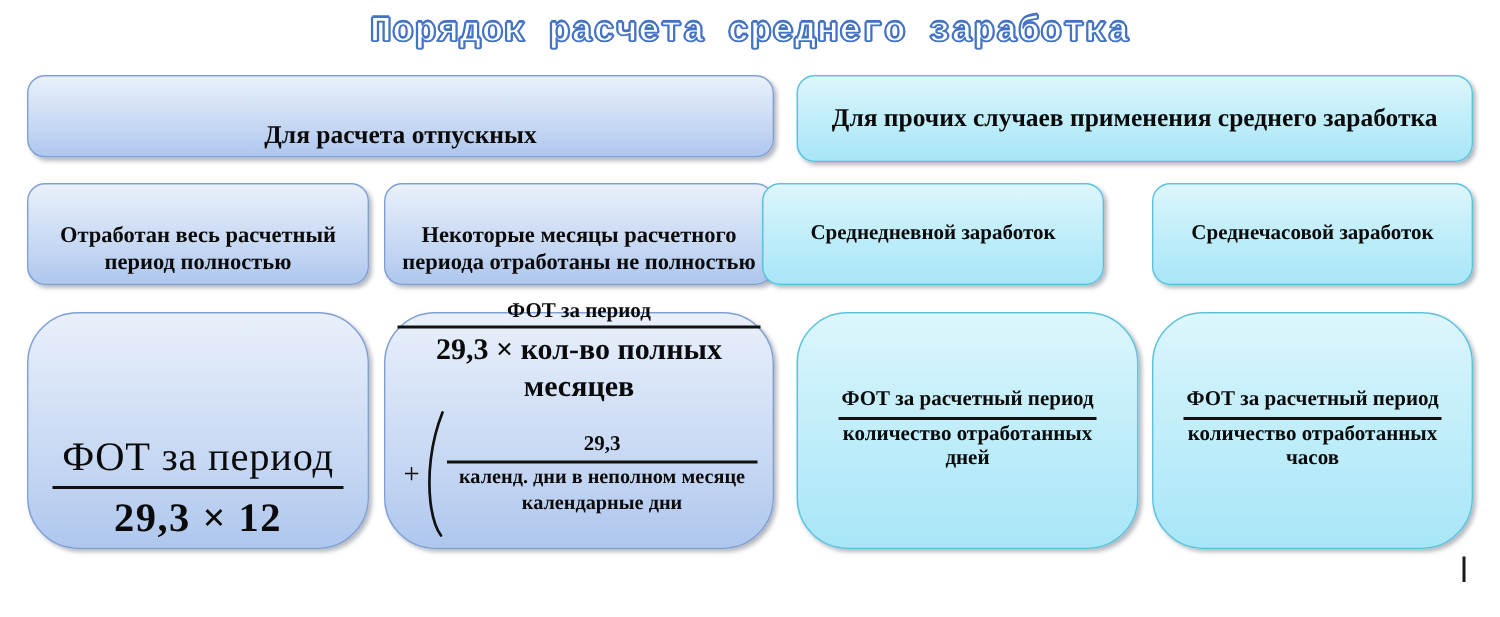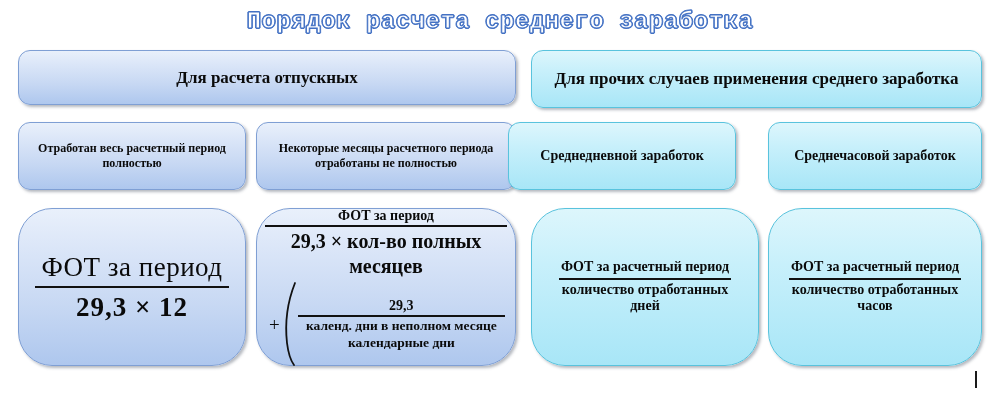--- a/index.html
+++ b/index.html
@@ -44,36 +44,37 @@
     color: #0a0a0a;
     font-weight: bold;
     line-height: 1.25;
     box-shadow: 2px 2px 3px rgba(90,100,115,0.45);
   }
 
   
   .box.blue {
     background: linear-gradient(to bottom, #e9f0fb 0%, #dbe6f8 25%, #c7d8f3 62%, #aec7ee 100%);
     border: 1px solid #7f9fd4;
+    align-items: flex-end;
   }
   
   .box.cyan {
     background: linear-gradient(to bottom, #ddf6fc 0%, #c8f0fb 35%, #a8e6f7 100%);
     border: 1px solid #59c3dd;
   }
 
   .r1 { border-radius: 12px; }
   .r2 { border-radius: 12px; }
   .r3 { border-radius: 34px; }
 
   .pad { padding: 4px 10px; }
 
   
   .t-head   { font-size: 17px; }
-  .t-sub    { font-size: 12px; }
+  .t-sub    { font-size: 15px; }
   .t-cyhead { font-size: 14px; }
 
   
   .frac {
     display: inline-block;
     text-align: center;
     line-height: 1.2;
   }
   .frac .num { padding: 0 4px 1px 4px; }
   .frac .den { border-top: 2px solid #111; padding: 1px 4px 0 4px; }

